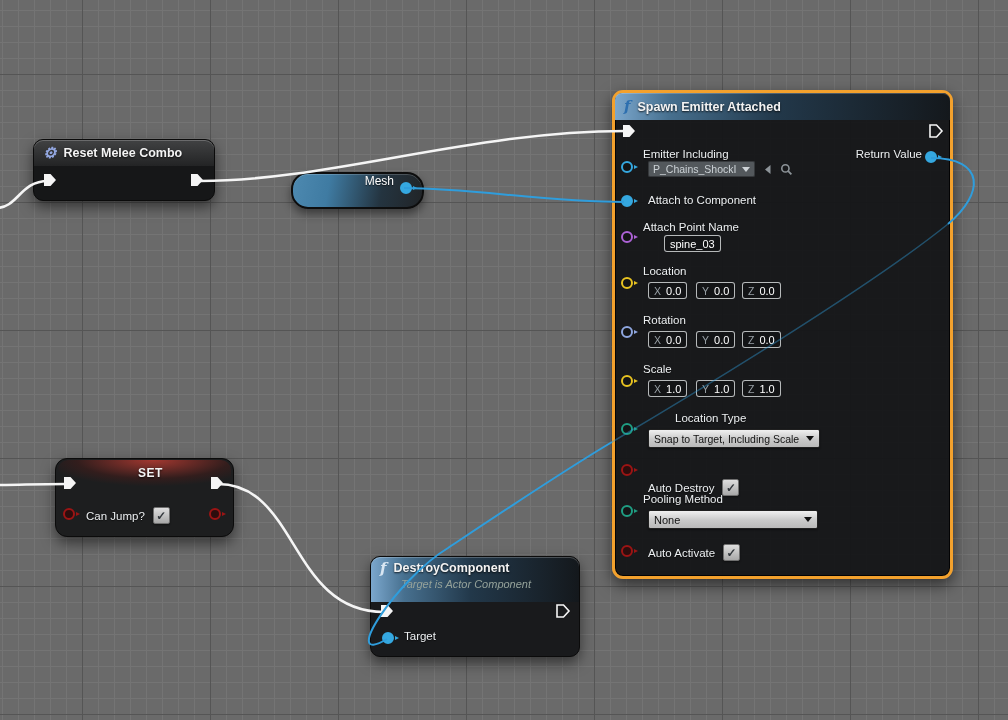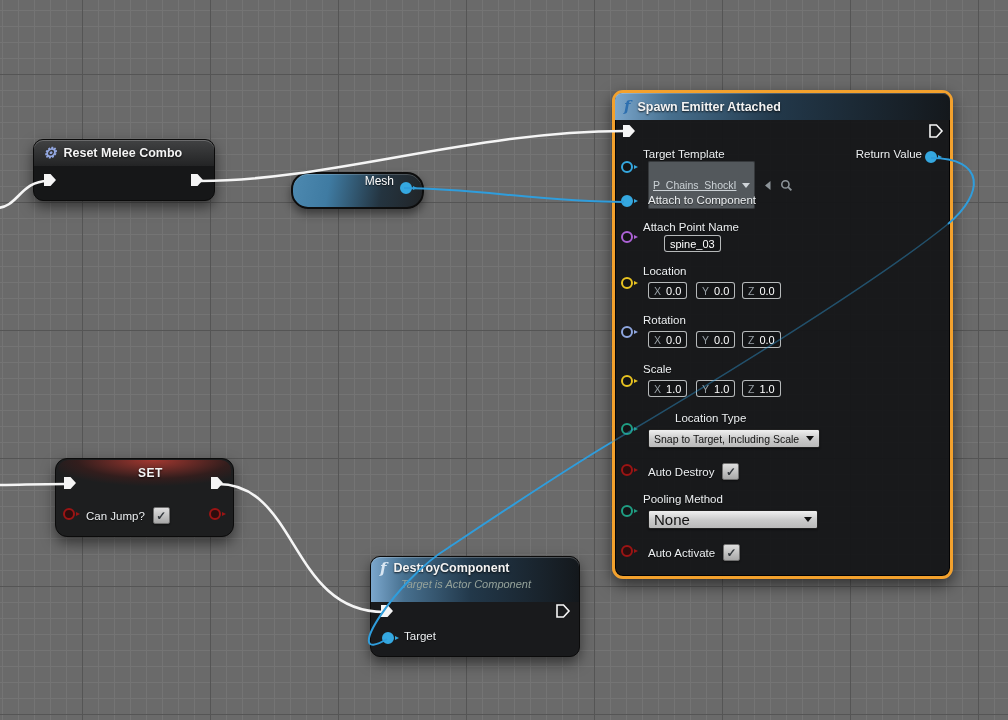--- a/index.html
+++ b/index.html
@@ -40,22 +40,22 @@
   .vbox{position:absolute;display:flex;align-items:center;gap:5px;height:15px;padding:0 5px;
        border:1px solid rgba(222,226,228,.8);border-radius:3px;background:rgba(0,0,0,.18);}
   .vbox .axis{color:#98a0a6;font-size:10.5px;}
   .vbox .val{color:#ffffff;font-size:11px;}
   .ddl{position:absolute;display:flex;align-items:center;justify-content:space-between;
        height:17px;padding:0 5px;border:1px solid #202020;border-radius:2px;
        background:linear-gradient(#f0f0f0,#c9c9c9 55%,#b9b9b9);color:#121212;font-size:10.5px;
        box-shadow:0 1px 2px rgba(0,0,0,.4);white-space:nowrap;}
   .caret{width:0;height:0;border-left:4.5px solid transparent;border-right:4.5px solid transparent;
        border-top:5px solid #111;margin-left:6px;flex:none;}
-  .combo{display:flex;align-items:center;height:16px;padding:16px 5px;border-radius:2px;
-       background:#53585c;color:#ccd2d6;font-size:10.5px;box-shadow:inset 0 0 0 1px rgba(0,0,0,.35);text-decoration:underline;}
+  .combo{display:flex;align-items:center;height:16px;padding:0 5px;border-radius:2px;
+       background:#53585c;color:#ccd2d6;font-size:10.5px;box-shadow:inset 0 0 0 1px rgba(0,0,0,.35);}
   .combo .caret{border-top-color:#cfd4d8;border-left-width:4px;border-right-width:4px;}
   .chk{width:15px;height:15px;border:1px solid #6f6f6f;border-radius:2px;flex:none;
        background:linear-gradient(#dedede,#a8a8a8);display:flex;align-items:center;
        justify-content:center;box-shadow:0 1px 2px rgba(0,0,0,.4);}
   .chk::after{content:"\2713";color:#33383d;font-size:12px;font-weight:bold;line-height:1;}
   .flexrow{position:absolute;display:flex;align-items:center;gap:8px;}
   .flexrow .rl{color:#eceff1;font-size:11.5px;white-space:nowrap;text-shadow:0 1px 1px rgba(0,0,0,.6);}
 
   
   #node-reset{left:33px;top:139px;width:180px;height:60px;background:#161718;}
@@ -148,21 +148,21 @@
       <span class="ntitle">Spawn Emitter Attached</span>
     </div>
 
     <svg class="exec" style="left:6px;top:30px;" viewBox="0 0 16 16">
         <path d="M2 2 H8.5 L14 8 L8.5 14 H2 Z" fill="#f5f5f5"></path>
       </svg>
     <svg class="exec" style="right:6px;top:30px;" viewBox="0 0 16 16">
         <path d="M2 2 H8.5 L14 8 L8.5 14 H2 Z" fill="none" stroke="#f5f5f5" stroke-width="1.6"></path>
       </svg>
 
-    <span class="rowlabel" style="left:28px;top:55px;">Target Template</span>
+    <span class="rowlabel" style="left:28px;top:55px;">Emitter Including</span>
     <span class="pin" style="--c:#35a8e0;left:6px;top:68px;"></span>
     <div class="flexrow" style="left:33px;top:68px;gap:6px;">
       <span class="combo">
         <span>P_Chains_ShockI</span>
           <span class="caret"></span>
       </span>
       <svg width="13" height="13" viewBox="0 0 13 13">
           <path d="M9.5 2 L4 6.5 L9.5 11 Z" fill="#8d9499"></path>
         </svg>
       <svg width="13" height="13" viewBox="0 0 13 13">
@@ -229,28 +229,28 @@
       </div>
 
     <span class="rowlabel" style="left:28px;top:319px;padding-left:32px;">Location Type</span>
     <span class="pin" style="--c:#1f9e83;left:6px;top:330px;"></span>
     <div class="ddl" style="left:33px;top:336px;width:160px;">
       <span>Snap to Target, Including Scale</span>
         <span class="caret"></span>
     </div>
 
     <span class="pin" style="--c:#9c1414;background:#2d0d0d;left:6px;top:371px;"></span>
-    <div class="flexrow" style="left:33px;top:370px;">
+    <div class="flexrow" style="left:33px;top:386px;">
       <span class="rl">Auto Destroy</span>
       <span class="chk"></span>
     </div>
 
     <span class="rowlabel" style="left:28px;top:400px;">Pooling Method</span>
     <span class="pin" style="--c:#1f9e83;left:6px;top:412px;"></span>
-    <div class="ddl" style="left:33px;top:417px;width:158px;font-size:15px;">
+    <div class="ddl" style="left:33px;top:417px;width:158px;font-size:11px;">
       <span>None</span>
         <span class="caret"></span>
     </div>
 
     <span class="pin" style="--c:#9c1414;background:#2d0d0d;left:6px;top:452px;"></span>
     <div class="flexrow" style="left:33px;top:451px;">
       <span class="rl">Auto Activate</span>
       <span class="chk"></span>
     </div>
   </div>

